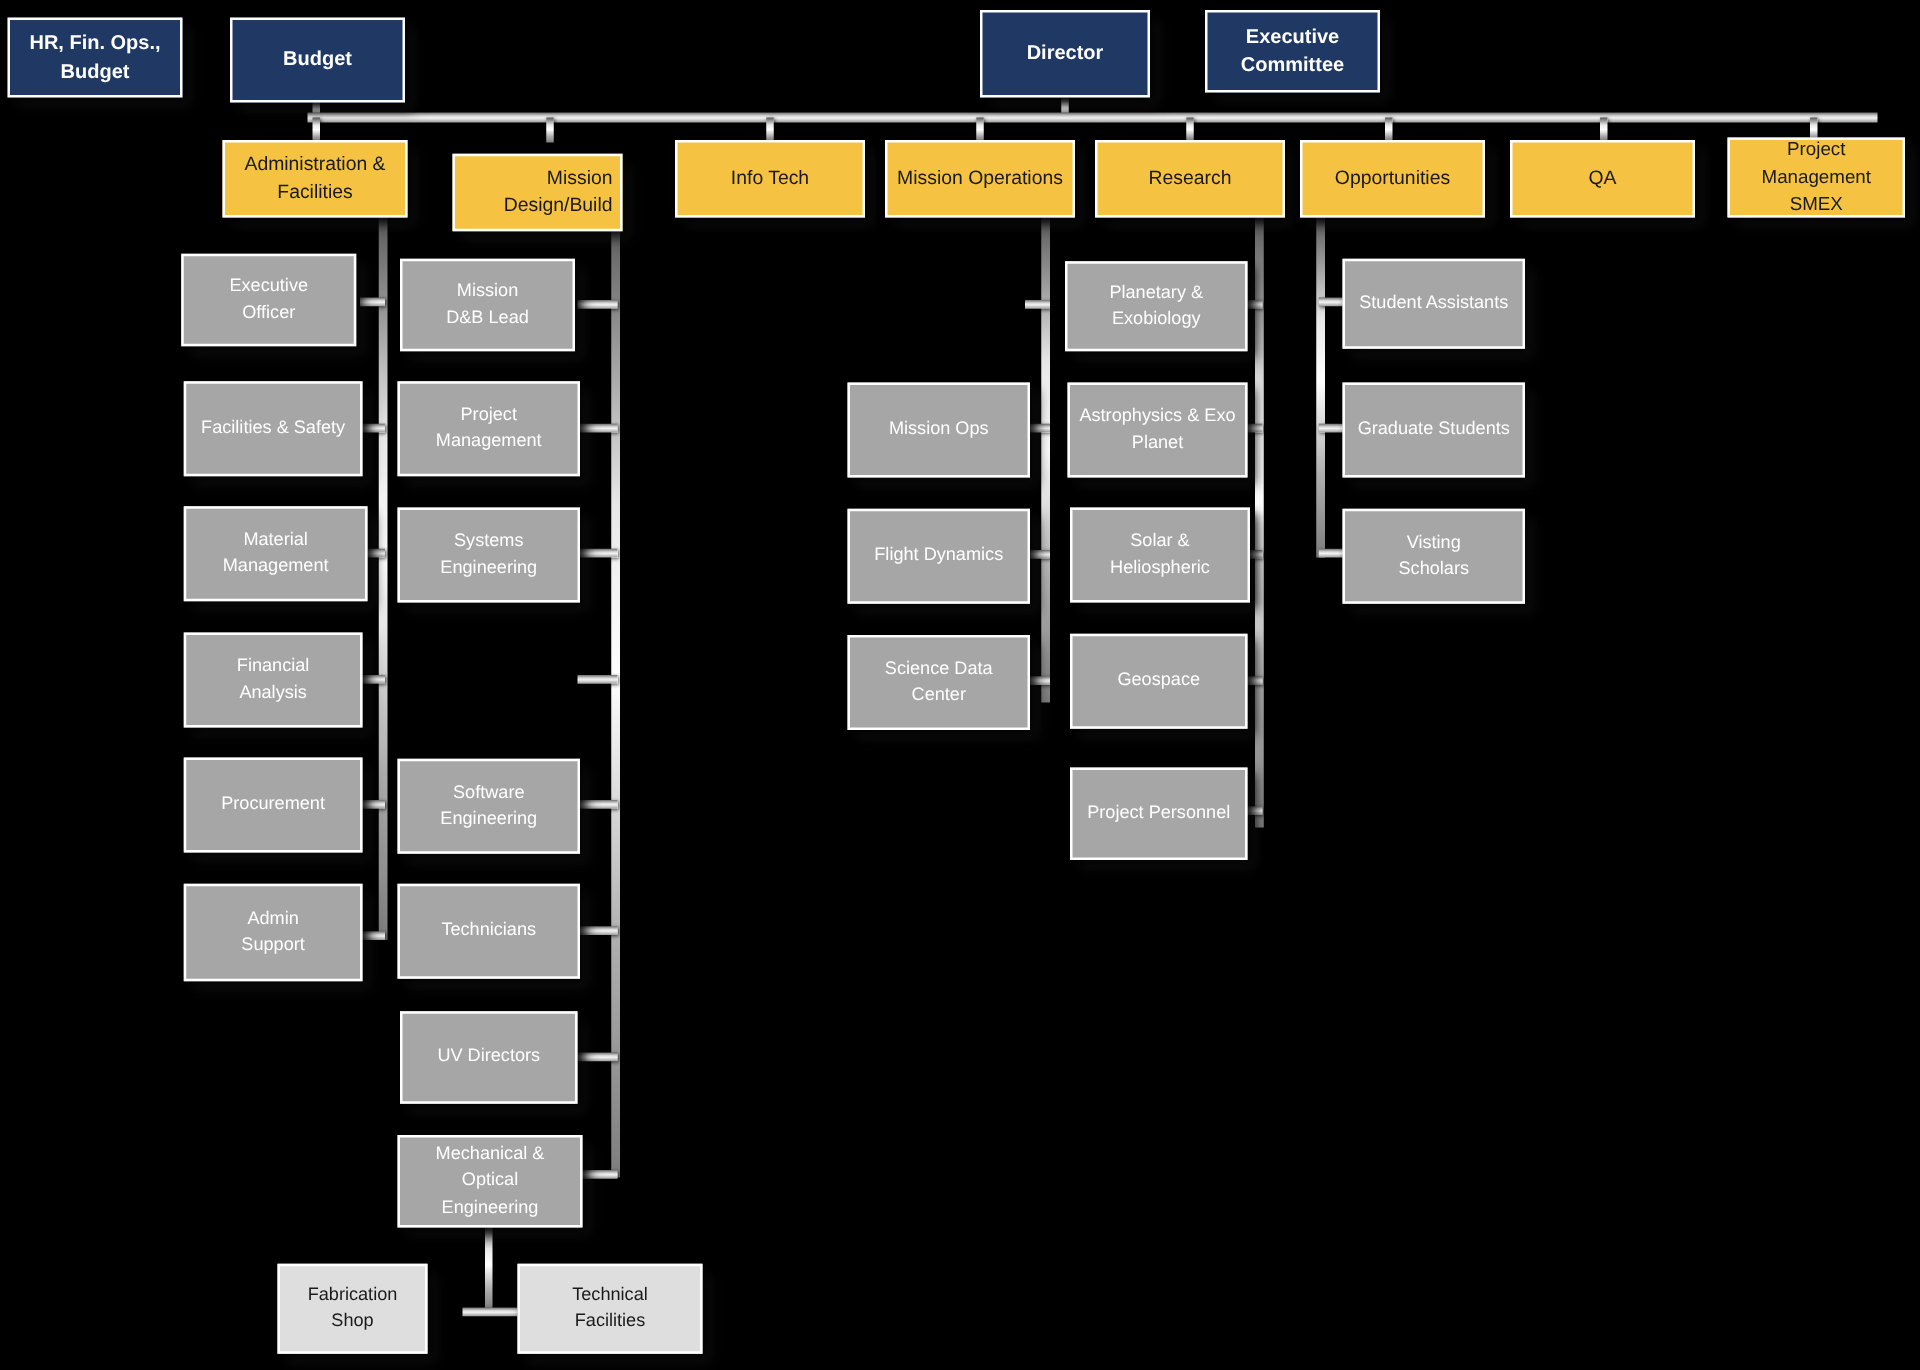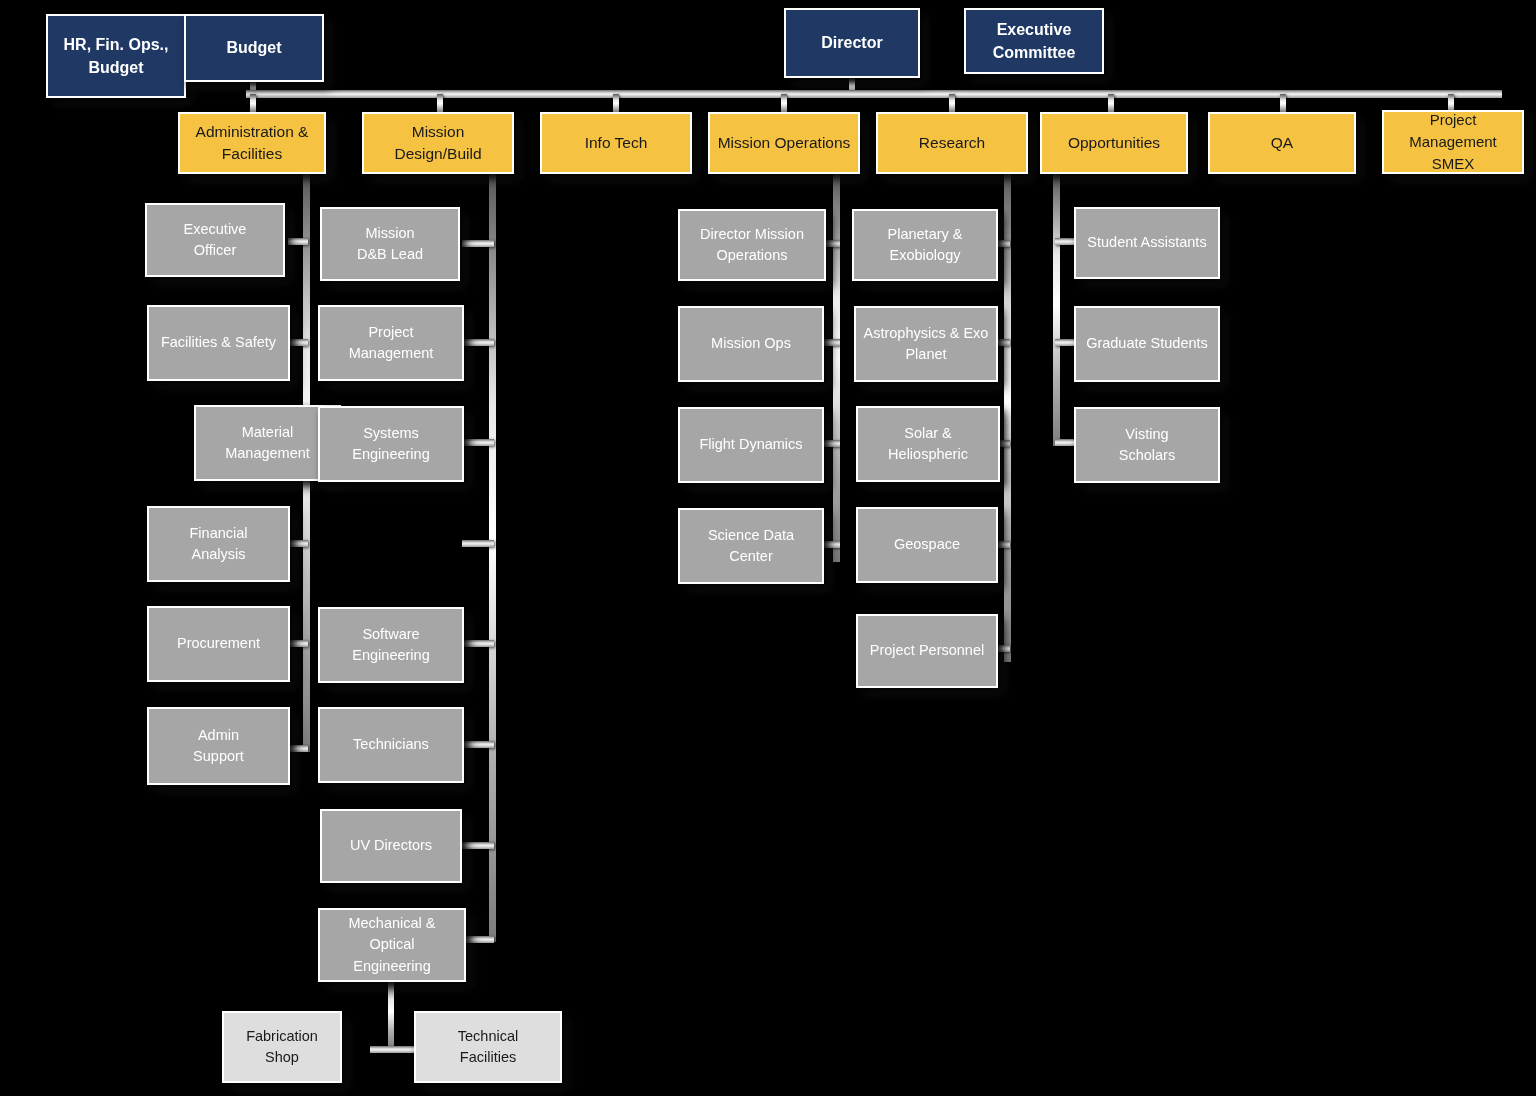--- a/index.html
+++ b/index.html
@@ -125,21 +125,21 @@
   <div class="conn h" style="left:990px; top:339px; width:20px; height:7px;"></div>
   <div class="conn h" style="left:990px; top:440px; width:20px; height:7px;"></div>
   <div class="conn h" style="left:990px; top:541px; width:20px; height:7px;"></div>
   <div class="conn h" style="left:990px; top:645px; width:20px; height:7px;"></div>
 
   <div class="conn trunk" style="left:1053px; top:174px; width:7px; height:272px;"></div>
   <div class="conn h" style="left:1055px; top:238px; width:24px; height:7px;"></div>
   <div class="conn h" style="left:1055px; top:339px; width:24px; height:7px;"></div>
   <div class="conn h" style="left:1055px; top:439px; width:24px; height:7px;"></div>
 
-  <div class="node navy" style="left:6px; top:14px; width:140px; height:84px;margin-left:40px;">
+  <div class="node navy" style="left:6px; top:14px; width:140px; height:64px;">
     <span class="lbl">HR, Fin. Ops., Budget</span>
   </div>
 
   <div class="node navy" style="left:184px; top:14px; width:140px; height:68px;">
     <span class="lbl">Budget</span>
   </div>
 
   <div class="node navy" style="left:784px; top:8px; width:136px; height:70px;">
     <span class="lbl">Director</span>
   </div>
@@ -148,21 +148,21 @@
     <span class="lbl">Executive Committee</span>
   </div>
 
   <div class="node amber" style="left:178px; top:112px; width:148px; height:62px;">
     <span class="lbl">
       <span>Administration &amp;</span><br>
       <span>Facilities</span>
     </span>
   </div>
 
-  <div class="node amber" style="left:362px; top:112px; width:152px; height:62px;">
+  <div class="node amber" style="left:362px; top:123px; width:136px; height:62px;text-align:right;">
     <span class="lbl">Mission Design/Build</span>
   </div>
 
   <div class="node amber" style="left:540px; top:112px; width:152px; height:62px;">
     <span class="lbl">Info Tech</span>
   </div>
 
   <div class="node amber" style="left:708px; top:112px; width:152px; height:62px;">
     <span class="lbl">Mission Operations</span>
   </div>
@@ -191,21 +191,21 @@
     <span class="lbl">
       <span>Executive</span><br>
       <span>Officer</span>
     </span>
   </div>
 
   <div class="node gray" style="left:147px; top:305px; width:143px; height:76px;">
     <span class="lbl">Facilities &amp; Safety</span>
   </div>
 
-  <div class="node gray" style="left:147px; top:405px; width:147px; height:76px;margin-left:47px;">
+  <div class="node gray" style="left:147px; top:405px; width:147px; height:76px;">
     <span class="lbl">Material Management</span>
   </div>
 
   <div class="node gray" style="left:147px; top:506px; width:143px; height:76px;">
     <span class="lbl">
       <span>Financial</span><br>
       <span>Analysis</span>
     </span>
   </div>
 
@@ -262,26 +262,20 @@
     </span>
   </div>
 
   <div class="node lightgray" style="left:414px; top:1011px; width:148px; height:72px;">
     <span class="lbl">
       <span>Technical</span><br>
       <span>Facilities</span>
     </span>
   </div>
 
-  <div class="node gray" style="left:678px; top:209px; width:148px; height:72px;">
-    <span class="lbl">
-      <span>Director Mission</span><br>
-      <span>Operations</span>
-    </span>
-  </div>
 
   <div class="node gray" style="left:678px; top:306px; width:146px; height:76px;">
     <span class="lbl">Mission Ops</span>
   </div>
 
   <div class="node gray" style="left:678px; top:407px; width:146px; height:76px;">
     <span class="lbl">Flight Dynamics</span>
   </div>
 
   <div class="node gray" style="left:678px; top:508px; width:146px; height:76px;">

